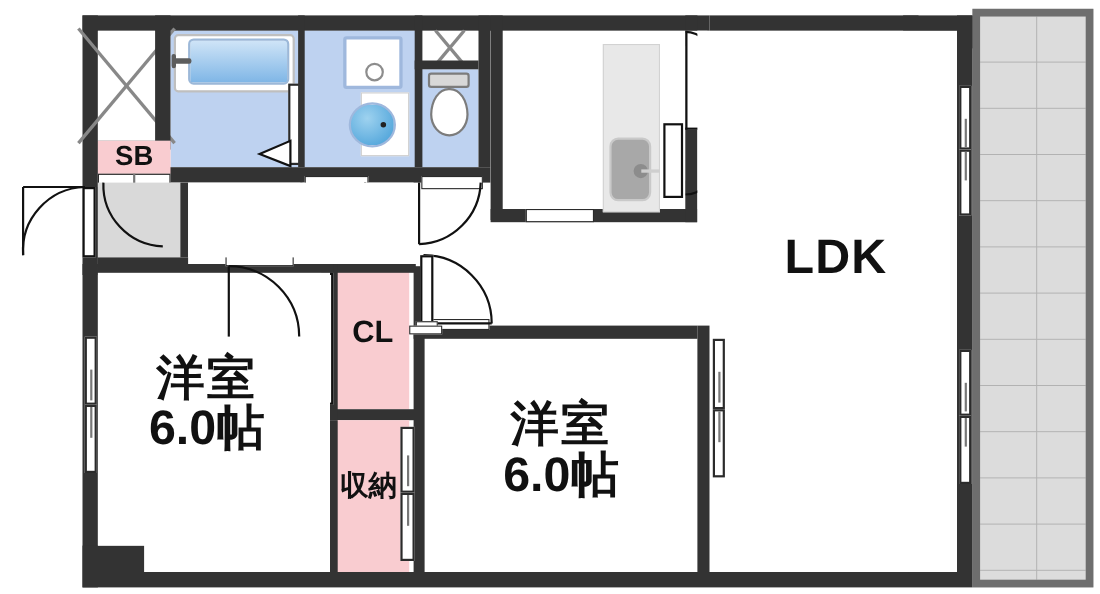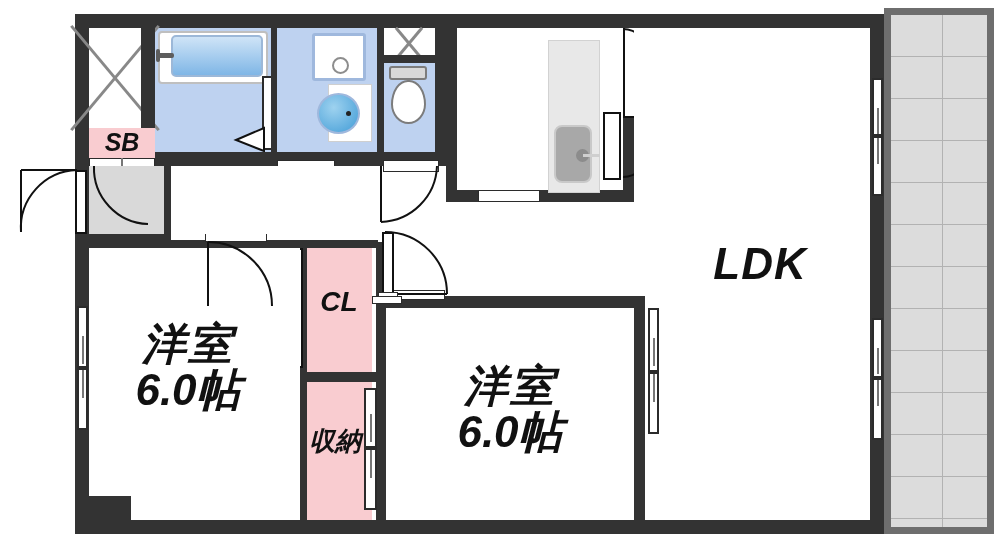--- a/index.html
+++ b/index.html
@@ -1,18 +1,18 @@
 <!DOCTYPE html>
 <html><head>
 <meta charset="utf-8">
 <style>
   html,body{margin:0;padding:0;background:#ffffff;}
   body{width:1000px;height:540px;overflow:hidden;
        font-family:"Liberation Sans","DejaVu Sans",sans-serif;}
-  #plan{position:relative;width:956px;height:540px;background:#ffffff;font-style:italic;}
+  #plan{position:relative;width:956px;height:540px;background:#ffffff;}
 
   
   .wall{position:absolute;background:#333333;}
   .room{position:absolute;background:#ffffff;}
   .fill-blue{position:absolute;background:#bed2f0;}
   .fill-pink{position:absolute;background:#f9ccd0;}
   .fill-gray{position:absolute;background:#d9d9d9;}
   .fill-white{position:absolute;background:#ffffff;}
 
   .label{position:absolute;color:#111111;font-weight:bold;
@@ -172,21 +172,21 @@
   <div class="faucet" style="left:576px;top:149px;width:13px;height:13px;"></div>
   <div class="faucetarm" style="left:583px;top:154px;width:17px;height:3px;"></div>
 
   <div class="slide" style="left:478px;top:190px;width:62px;height:12px;"></div>
 
   <div class="fill-white" style="left:623px;top:28px;width:22px;height:90px;border:2px solid #111111;box-sizing:border-box;border-top:none;"></div>
   <div class="fridgedoor" style="left:623px;top:28px;width:26px;height:150px;"></div>
   <div class="fill-white" style="left:603px;top:112px;width:18px;height:68px;border:2px solid #111111;box-sizing:border-box;"></div>
 
   <div class="room" style="left:634px;top:28px;width:236px;height:492px;"></div>
-  <div class="label" style="left:660px;top:212px;width:200px;font-size:44px;letter-spacing:1px;margin-top:30px;">LDK</div>
+  <div class="label" style="left:660px;top:212px;width:200px;font-size:44px;letter-spacing:1px;">LDK</div>
 
   <div class="win-v" style="left:872px;top:78px;width:11px;height:58px;"></div>
   <div class="winline" style="left:877px;top:108px;width:2px;height:26px;"></div>
   <div class="win-v" style="left:872px;top:136px;width:11px;height:60px;"></div>
   <div class="winline" style="left:877px;top:138px;width:2px;height:26px;"></div>
   <div class="win-v" style="left:872px;top:318px;width:11px;height:60px;"></div>
   <div class="winline" style="left:877px;top:348px;width:2px;height:26px;"></div>
   <div class="win-v" style="left:872px;top:378px;width:11px;height:62px;"></div>
   <div class="winline" style="left:877px;top:380px;width:2px;height:26px;"></div>
 

